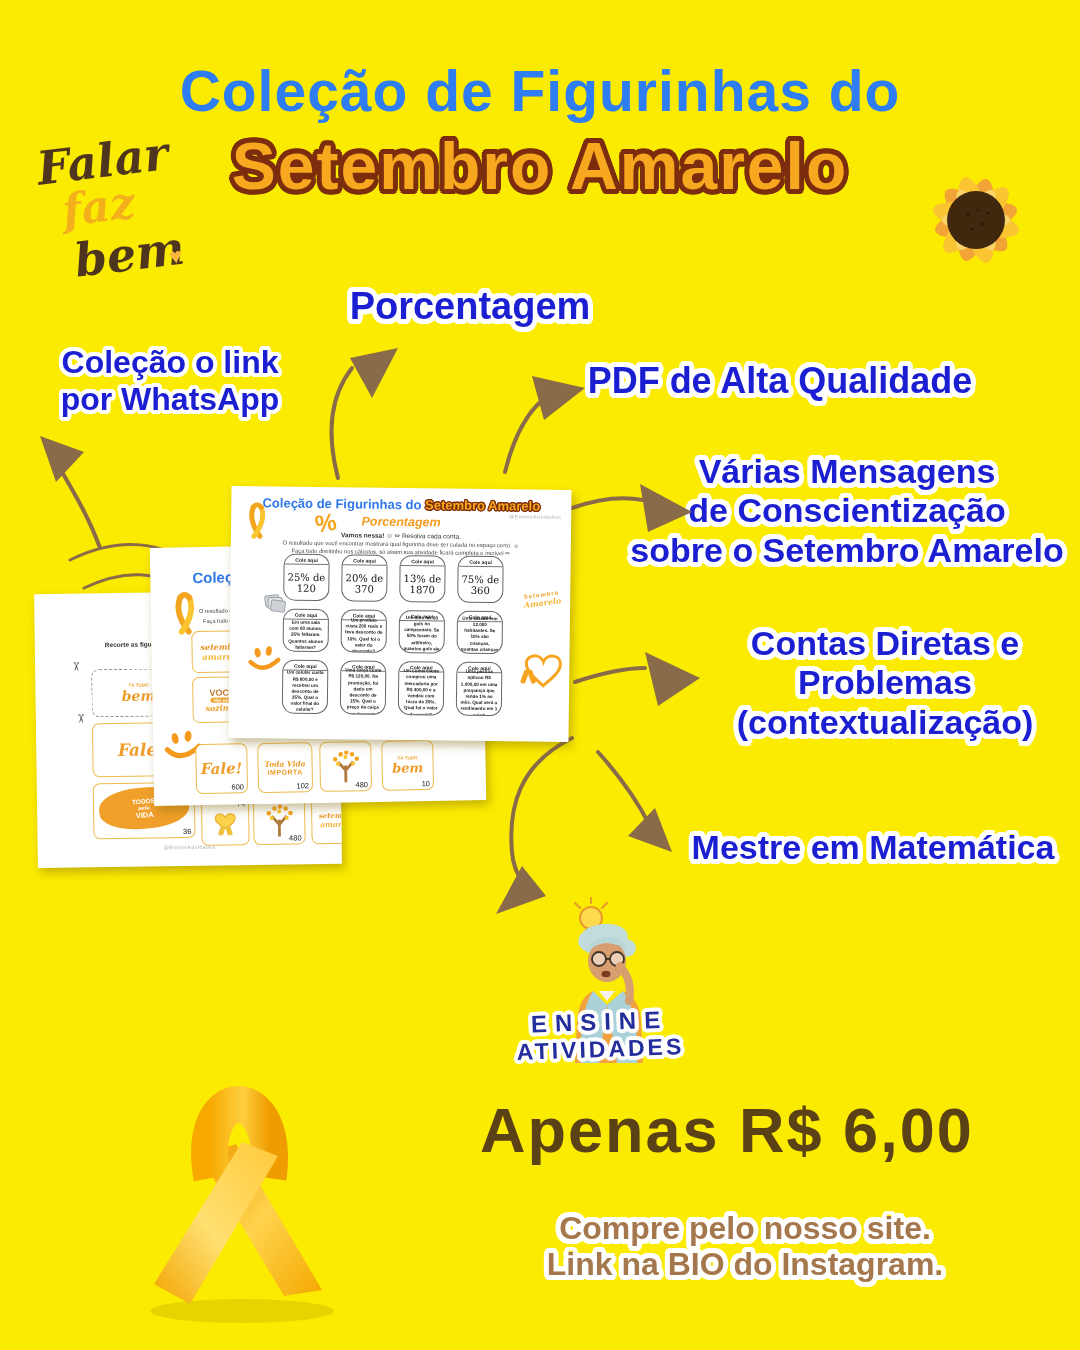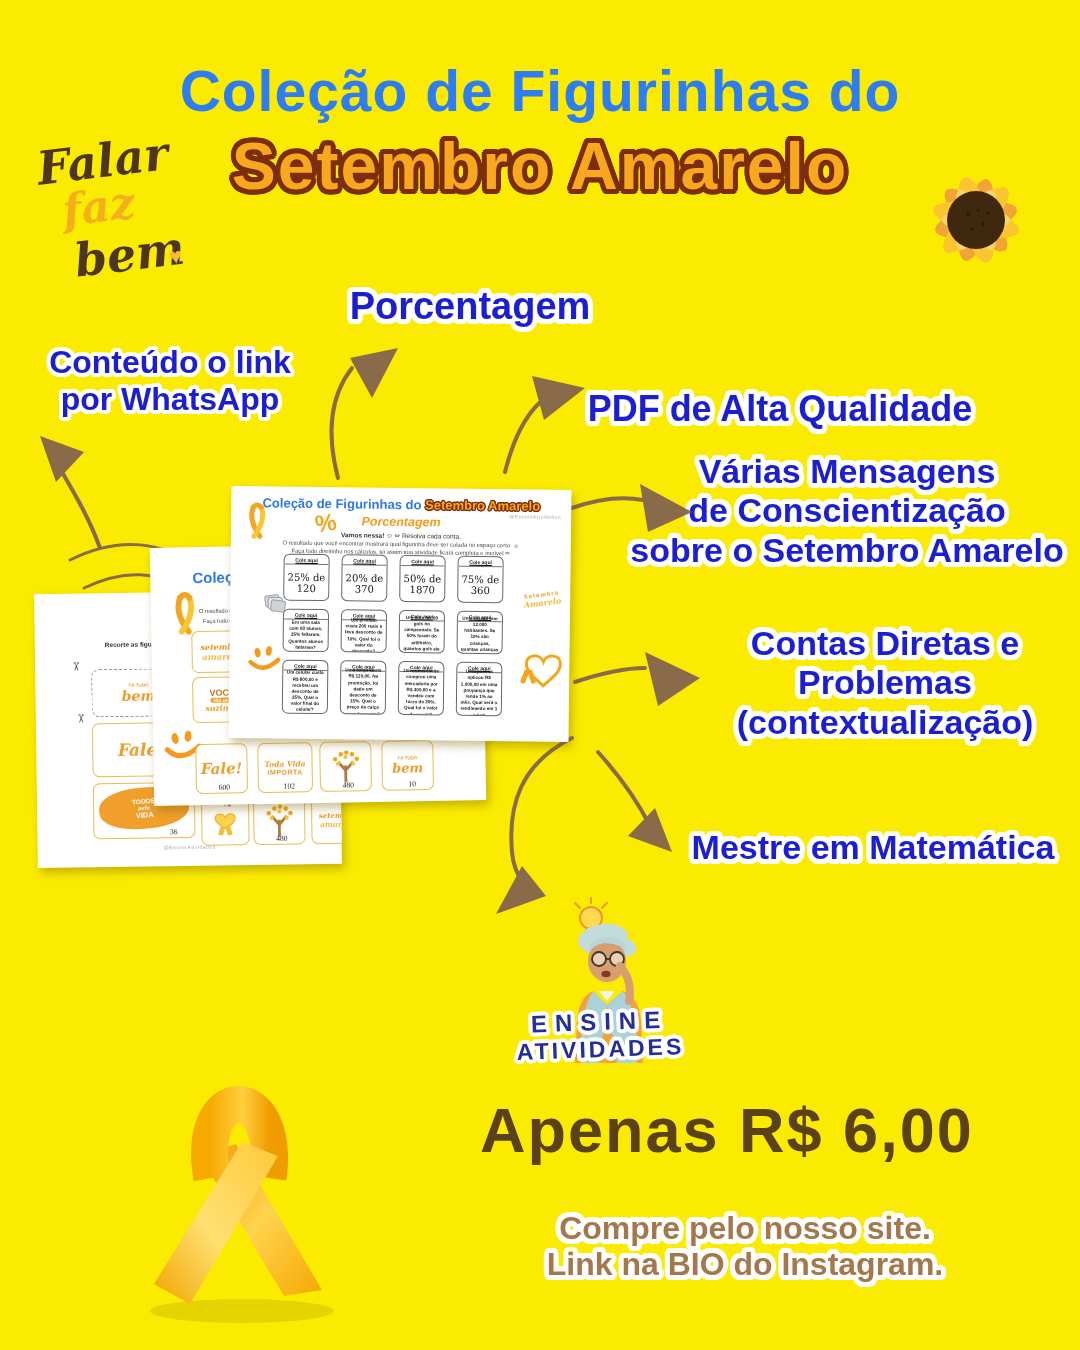--- a/index.html
+++ b/index.html
@@ -23,33 +23,33 @@
     calc(-.4*var(--ow,4px)) calc(.92*var(--ow,4px)) 0 var(--oc,#fff),
     calc(.4*var(--ow,4px)) calc(.92*var(--ow,4px)) 0 var(--oc,#fff);}
   .feature{color:#1B1FD1;font-weight:800;text-align:center;line-height:1.16;--ow:5px;}
   .t1{color:#2E7DF2;font-weight:800;font-size:57px;text-align:center;letter-spacing:1px;}
   .t2{color:#F8A81E;font-weight:800;font-size:66px;text-align:center;letter-spacing:2px;
       --oc:#7C2D0E;--ow:5px;}
   .script{font-family:"DejaVu Serif",serif;font-style:italic;font-weight:bold;}
   
   .sheet{position:absolute;background:#fff;box-shadow:3px 5px 10px rgba(120,95,0,.40);
          overflow:hidden;}
-  .card{position:relative;border:1.2px solid #666;border-radius:6px;background:#fff;overflow:hidden;text-decoration:underline;}
+  .card{position:relative;border:1.2px solid #666;border-radius:12px;background:#fff;overflow:hidden;}
   .card-h{font-size:5px;font-weight:bold;color:#222;text-align:center;
           border-bottom:1px solid #777;padding:2px 0 1px;}
   .card-b{position:absolute;left:0;right:0;top:10px;bottom:0;display:flex;
           align-items:center;justify-content:center;text-align:center;}
   .expr{font-family:"DejaVu Serif",serif;font-size:10px;color:#111;}
   .prob{font-size:4.6px;line-height:1.35;color:#222;font-weight:bold;padding:1px 3px;}
   .fs-grid{position:absolute;left:53px;top:67px;display:grid;
            grid-template-columns:repeat(4,46px);grid-template-rows:47px 43px 54px;gap:8px 12px;}
   .stk{position:absolute;border:1.4px solid #EDBA4E;border-radius:7px;background:#fff;
        display:flex;flex-direction:column;align-items:center;justify-content:center;
        text-align:center;overflow:hidden;}
-  .num{position:absolute;right:17px;bottom:1px;font-family:Liberation Serif, serif;
+  .num{position:absolute;right:3px;bottom:1px;font-family:Liberation Sans, sans-serif;
        font-size:7.5px;color:#222;margin-left:9px;}
   .o1{color:#EF9D2A;}
   .tiny{font-size:5.6px;color:#444;line-height:1.5;white-space:nowrap;}
   .wm{font-size:5px;color:#ABABAB;letter-spacing:.5px;}
   svg{display:block;}
 </style>
 </head>
 <body>
 
 <div class="canvas">
@@ -97,25 +97,25 @@
         <circle cx="2" cy="-10" r="1.6" fill="#2B1A08"></circle>
           <circle cx="-4" cy="9" r="1.6" fill="#2B1A08"></circle>
         <circle cx="12" cy="-7" r="1.6" fill="#2B1A08"></circle>
       </g>
     </svg>
   </div>
 
   <div class="abs feature ol" style="left:305px;top:284px;width:330px;font-size:38px;">Porcentagem</div>
 
   <div class="abs feature ol" style="left:35px;top:344px;width:270px;font-size:32px;--ow:4px;">
-    <div>Conteúdo o link</div>
+    <div>Coleção o link</div>
     <div>por WhatsApp</div>
   </div>
 
-  <div class="abs feature ol" style="left:580px;top:360px;width:400px;font-size:36px;margin-top:28px;">PDF de Alta Qualidade</div>
+  <div class="abs feature ol" style="left:580px;top:360px;width:400px;font-size:36px;">PDF de Alta Qualidade</div>
 
   <div class="abs feature ol" style="left:700px;top:624px;width:370px;font-size:34px;">
     <div>Contas Diretas e</div>
     <div>Problemas</div>
     <div>(contextualização)</div>
   </div>
 
   <div class="abs feature ol" style="left:622px;top:452px;width:450px;font-size:34px;">
     <div>Várias Mensagens</div>
     <div>de Conscientização</div>
@@ -306,21 +306,21 @@
       <div class="card">
         <div class="card-h">Cole aqui</div>
         <div class="card-b expr">25% de 120</div>
       </div>
       <div class="card">
         <div class="card-h">Cole aqui</div>
         <div class="card-b expr">20% de 370</div>
       </div>
       <div class="card">
         <div class="card-h">Cole aqui</div>
-        <div class="card-b expr">50% de 1870</div>
+        <div class="card-b expr">13% de 1870</div>
       </div>
       <div class="card">
         <div class="card-h">Cole aqui</div>
         <div class="card-b expr">75% de 360</div>
       </div>
 
       <div class="card">
         <div class="card-h">Cole aqui</div>
         <div class="card-b prob">Em uma sala com 60 alunos, 25% faltaram. Quantos alunos faltaram?</div>
       </div>

